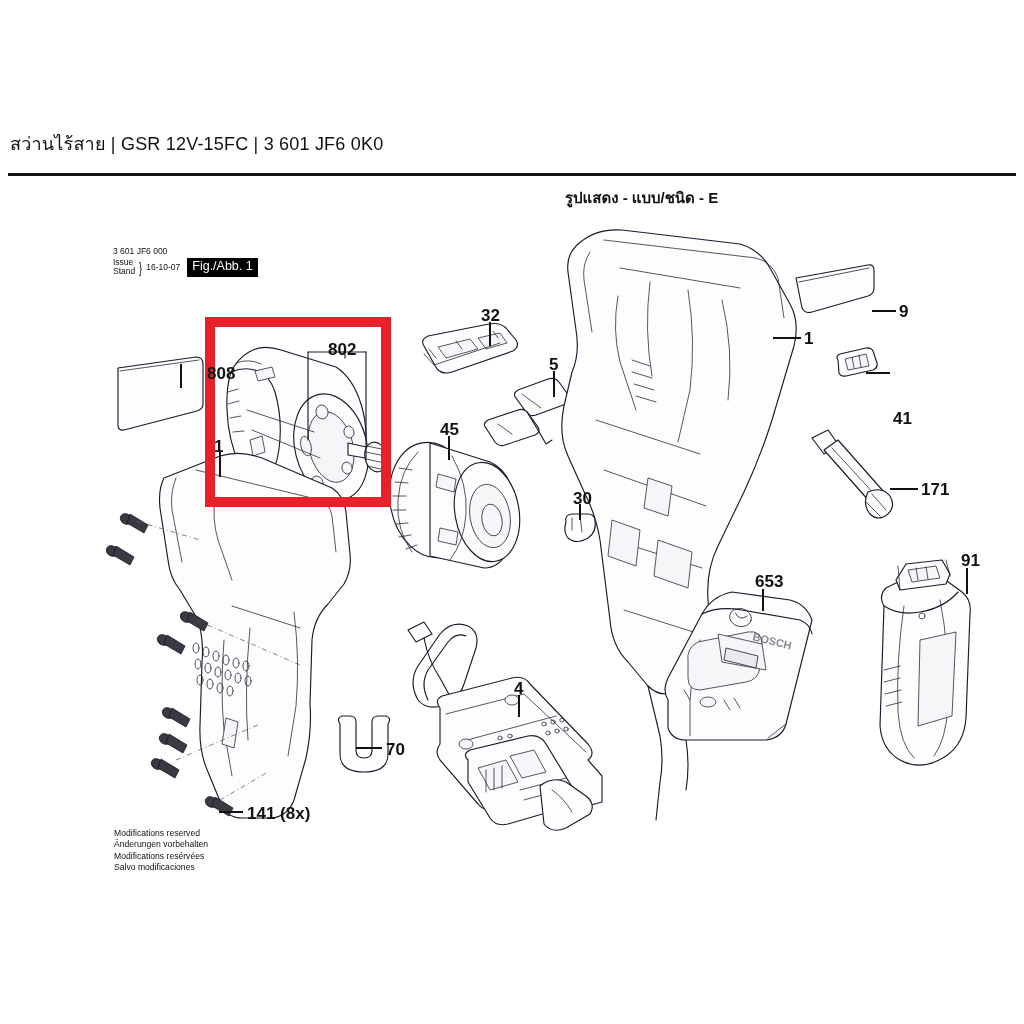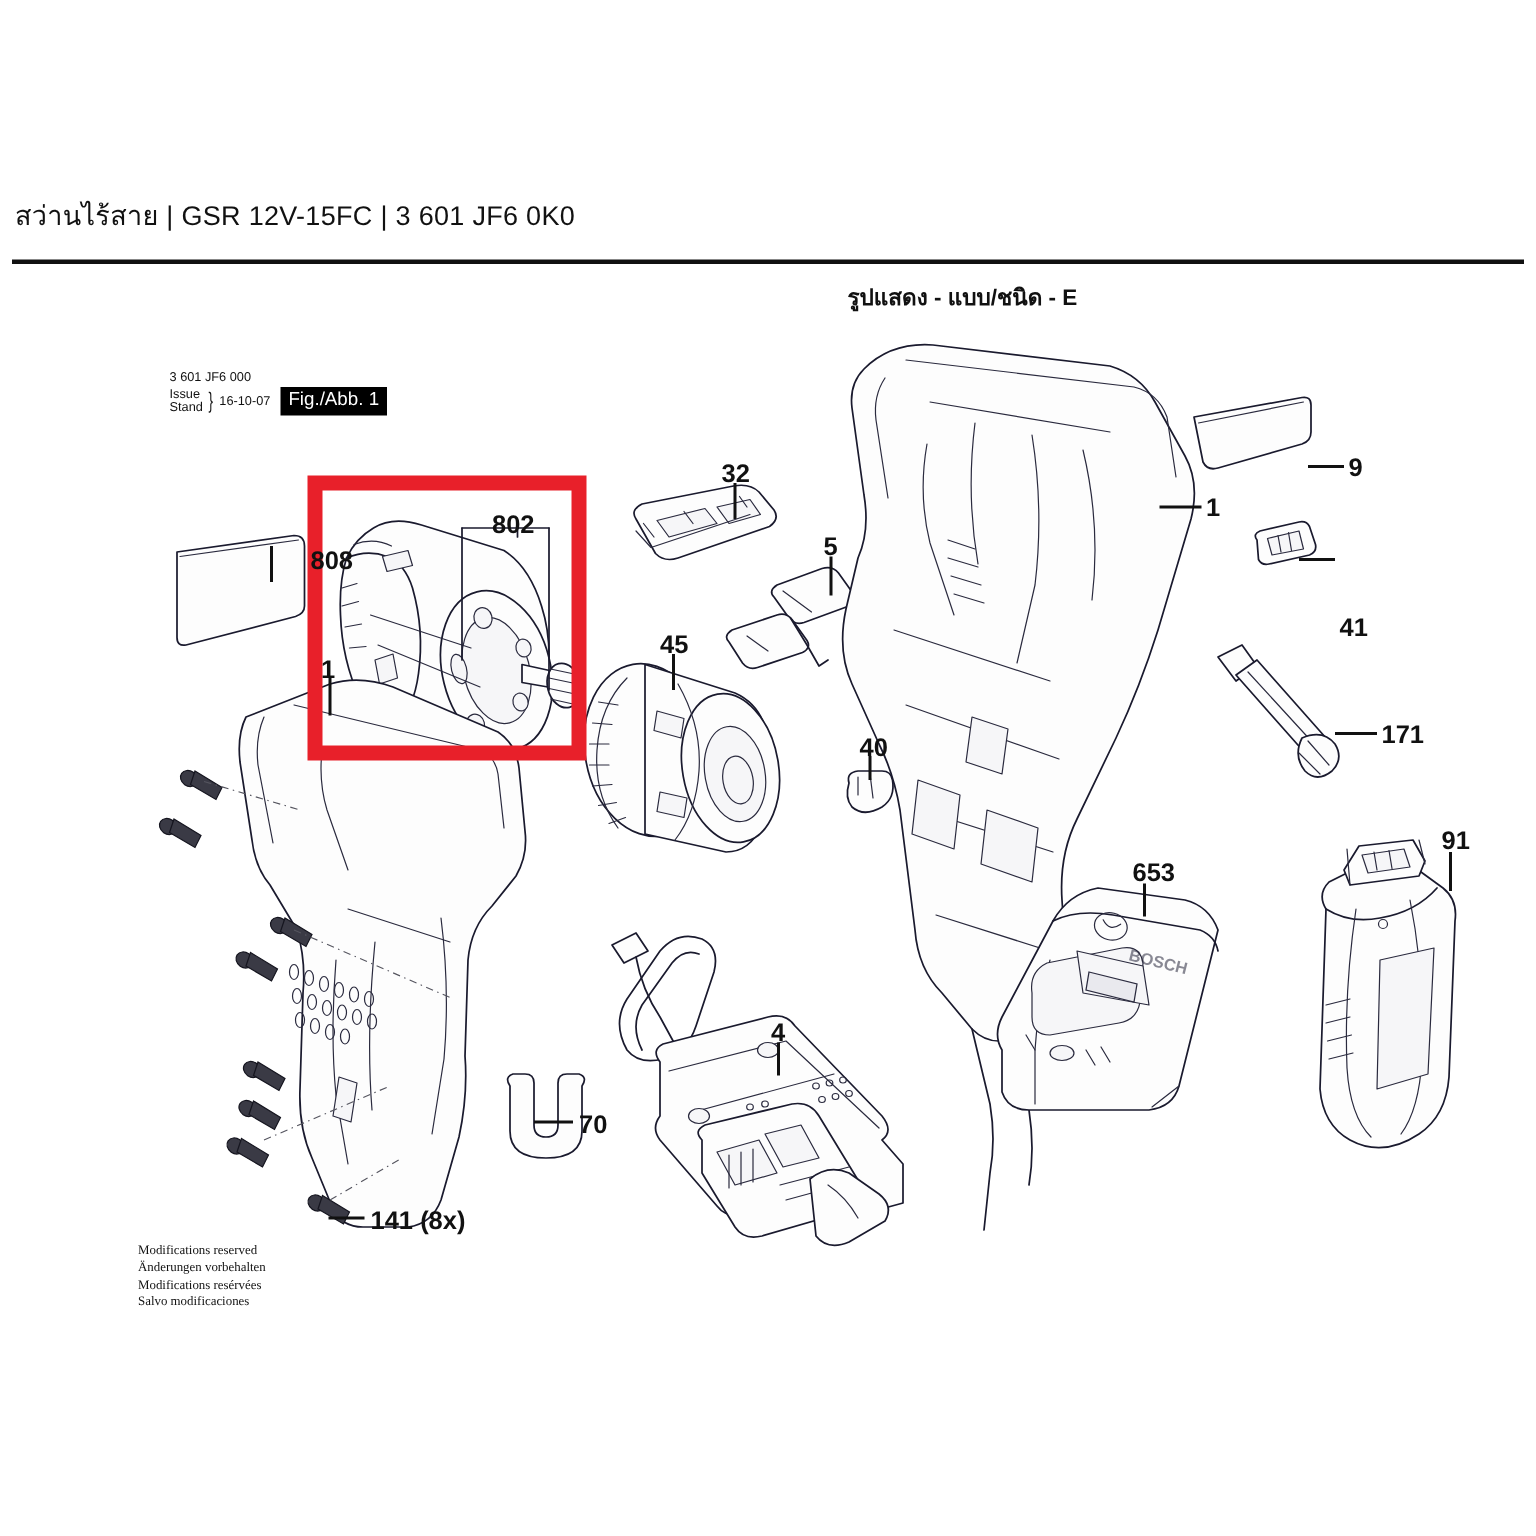--- a/index.html
+++ b/index.html
@@ -38,22 +38,22 @@
   .issue-stack{display:inline-block;line-height:1.06;font-size:8.5px;}
   .brace{font-size:15px;line-height:1;transform:scaleX(.6);display:inline-block;}
   .issue-date{font-size:8.5px;}
   .fig-badge{
     background:#000;color:#fff;font-size:12.5px;font-weight:400;
     padding:1px 5px 2px 5px;margin-left:4px;white-space:nowrap;
   }
 
   
   .mods{
-    position:absolute;left:92px;top:828px;
-    font-size:8.6px;line-height:1.33;color:#111;white-space:nowrap;font-family:Liberation Serif, serif;
+    position:absolute;left:114px;top:828px;
+    font-size:8.6px;line-height:1.33;color:#111;white-space:nowrap;
   }
   .torque{
     position:absolute;left:878px;top:807px;
     font-size:8.6px;line-height:1.33;color:#111;white-space:nowrap;
   }
   .torque .tq-row{display:block;}
 
   
   .lbl{
     position:absolute;font-size:17px;font-weight:700;color:#111;
@@ -412,21 +412,21 @@
   <div class="lead h" style="left:356px;top:747px;width:26px;"></div>
   <div class="lead v" style="left:518px;top:695px;height:22px;"></div>
   <div class="lead h" style="left:219px;top:811px;width:24px;"></div>
 
   <div class="lbl" style="left:163px;top:364px;margin-left:44px;">808</div>
   <div class="lbl" style="left:328px;top:340px;">802</div>
   <div class="lbl" style="left:214px;top:437px;">1</div>
   <div class="lbl" style="left:481px;top:306px;">32</div>
   <div class="lbl" style="left:549px;top:355px;">5</div>
   <div class="lbl" style="left:440px;top:420px;">45</div>
-  <div class="lbl" style="left:573px;top:489px;">40</div>
+  <div class="lbl" style="left:573px;top:489px;">30</div>
   <div class="lbl" style="left:804px;top:329px;">1</div>
   <div class="lbl" style="left:899px;top:302px;">9</div>
   <div class="lbl" style="left:893px;top:365px;margin-top:44px;">41</div>
   <div class="lbl" style="left:921px;top:480px;">171</div>
   <div class="lbl" style="left:755px;top:572px;">653</div>
   <div class="lbl" style="left:961px;top:551px;">91</div>
   <div class="lbl" style="left:386px;top:740px;">70</div>
   <div class="lbl" style="left:514px;top:679px;">4</div>
   <div class="lbl" style="left:247px;top:804px;">141 (8x)</div>
 

